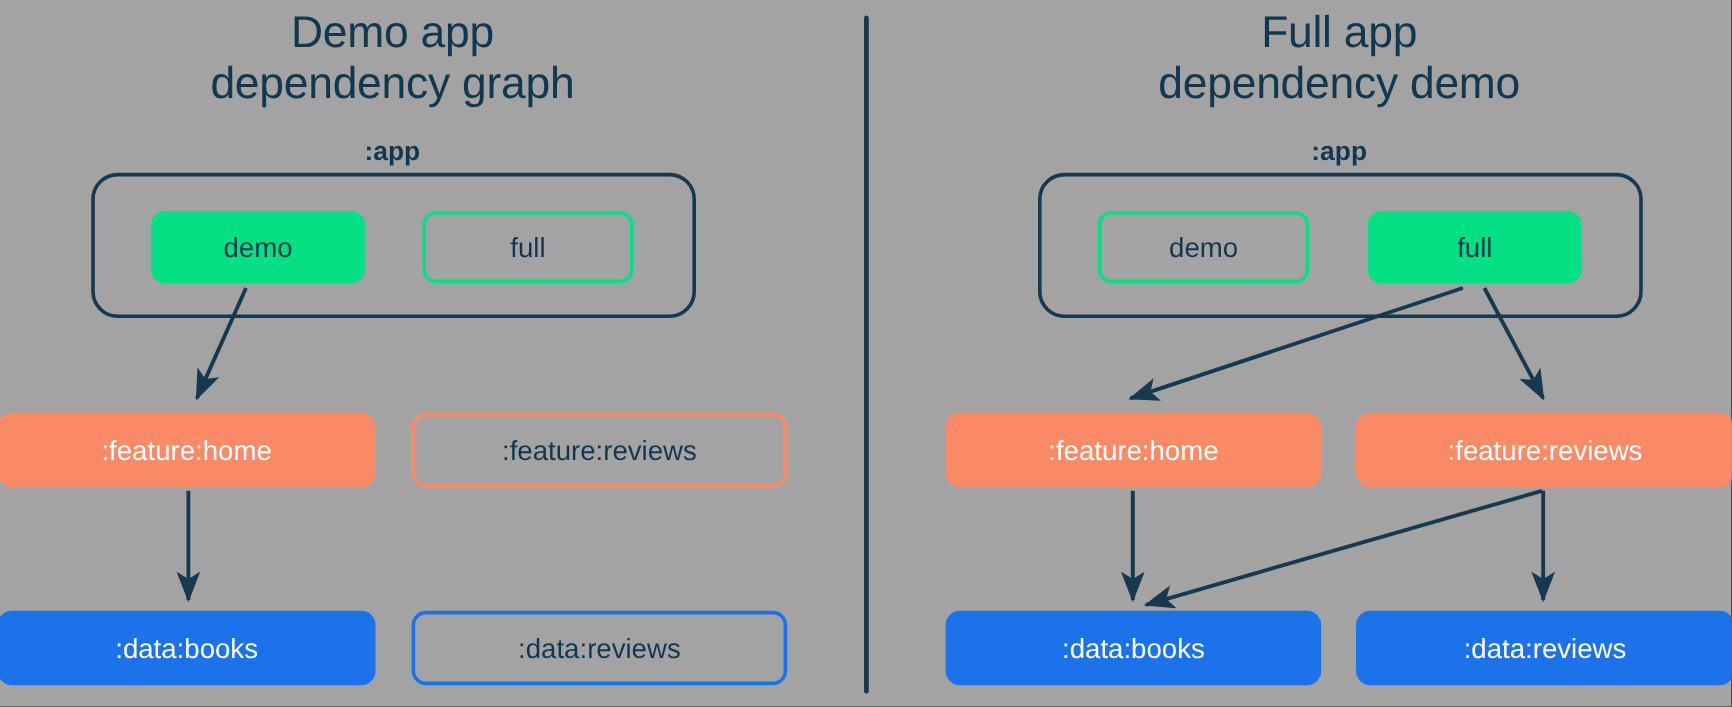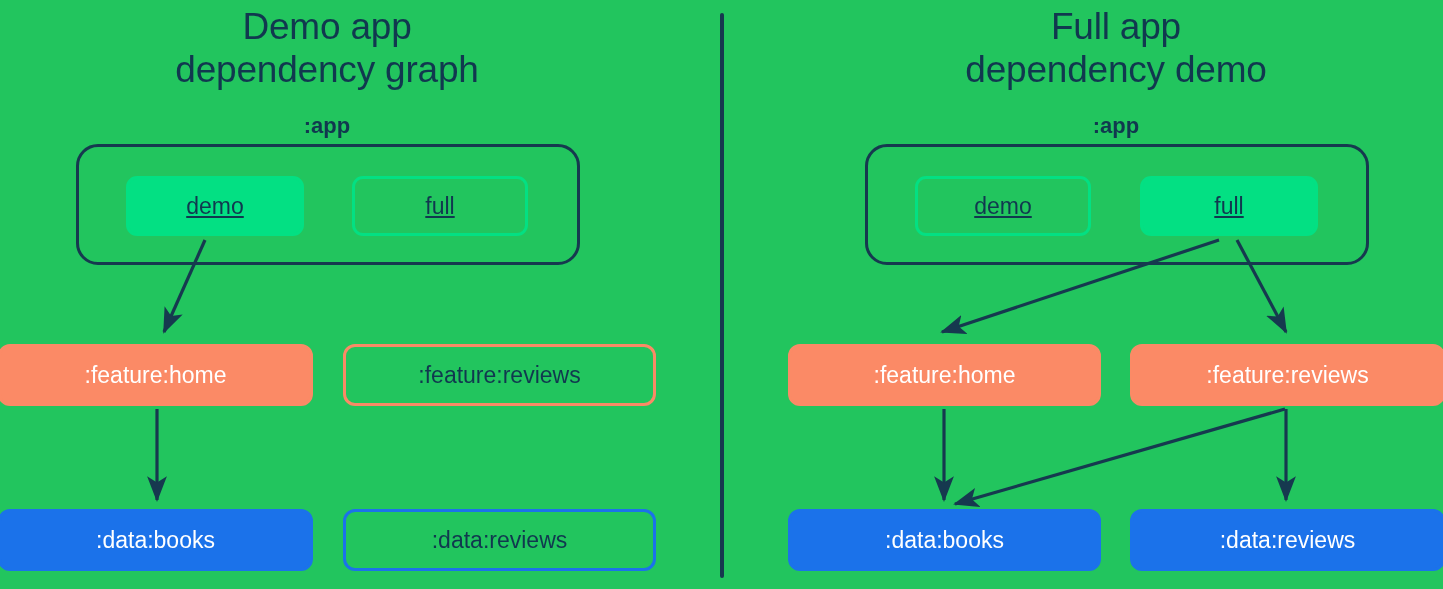--- a/index.html
+++ b/index.html
@@ -10,21 +10,21 @@
   body {
     width: 1443px;
     height: 589px;
     font-family: "Liberation Sans", sans-serif;
     overflow: hidden;
   }
   #stage {
     position: relative;
     width: 1443px;
     height: 589px;
-    background: #22c55e;
+    background: #a3a3a3;
   }
 
   
   .divider {
     position: absolute;
     left: 720px;
     top: 13px;
     width: 4px;
     height: 565px;
     background: #16394f;
@@ -69,21 +69,20 @@
     align-items: center;
     justify-content: center;
     font-size: 23px;
     font-weight: 400;
     letter-spacing: 0px;
     white-space: nowrap;
   }
   .node.small {
     border-radius: 11px;
     font-size: 23px;
-    text-decoration: underline;
   }
   .node.filled-green { background: #03e083; color: #11384f; border: 3px solid #03e083; }
   .node.ghost-green  { background: transparent; color: #11384f; border: 3px solid #03e083; }
   .node.filled-orange{ background: #fb8a66; color: #ffffff; border: 3px solid #fb8a66; }
   .node.ghost-orange { background: transparent; color: #11384f; border: 3px solid #fb8a66; }
   .node.filled-blue  { background: #1b72ea; color: #ffffff; border: 3px solid #1b72ea; }
   .node.ghost-blue   { background: transparent; color: #11384f; border: 3px solid #1b72ea; }
 
   
   .edges {

